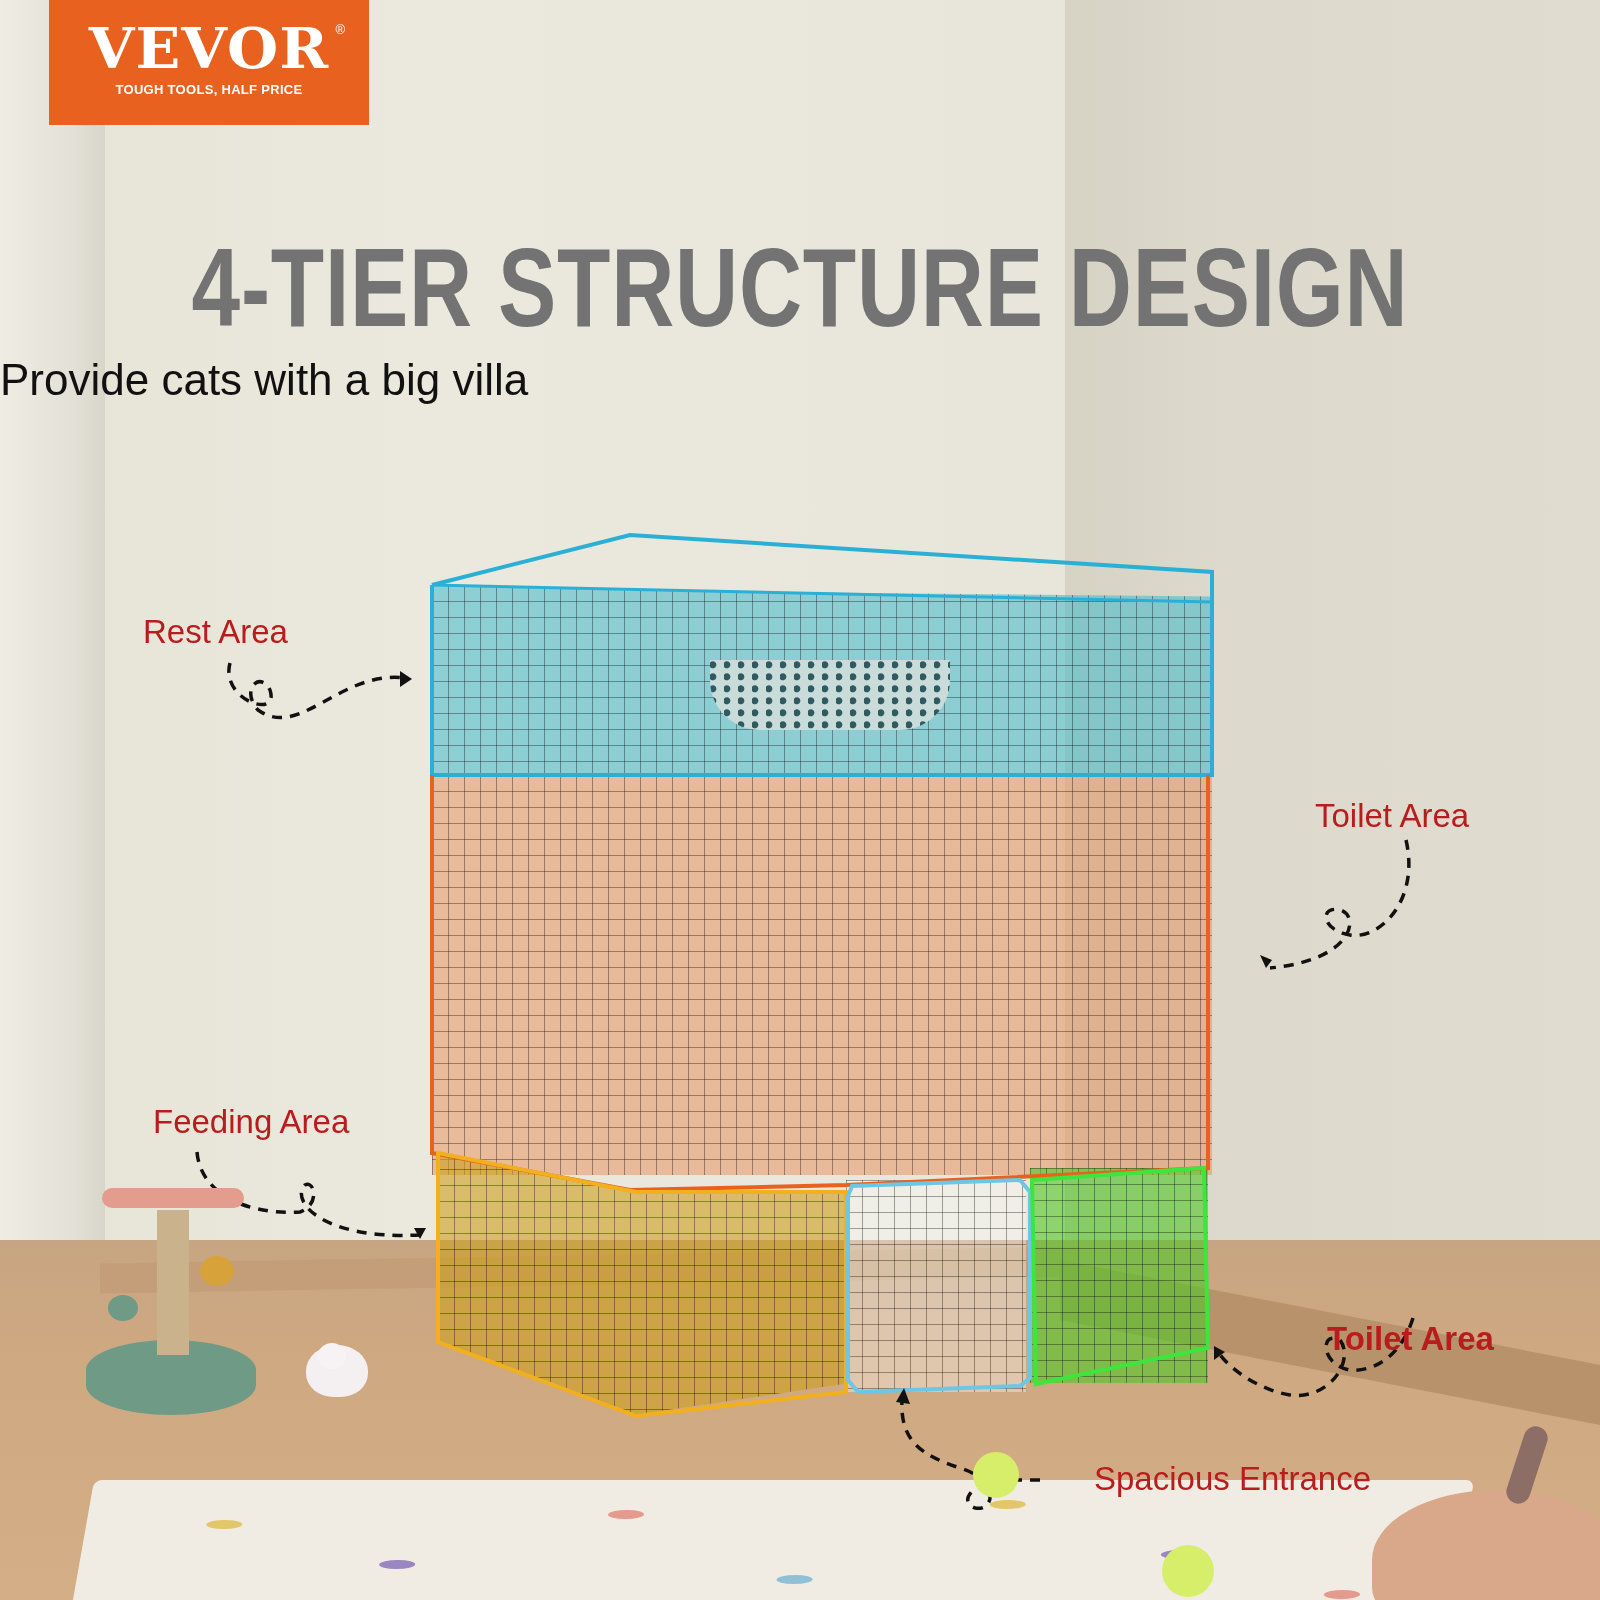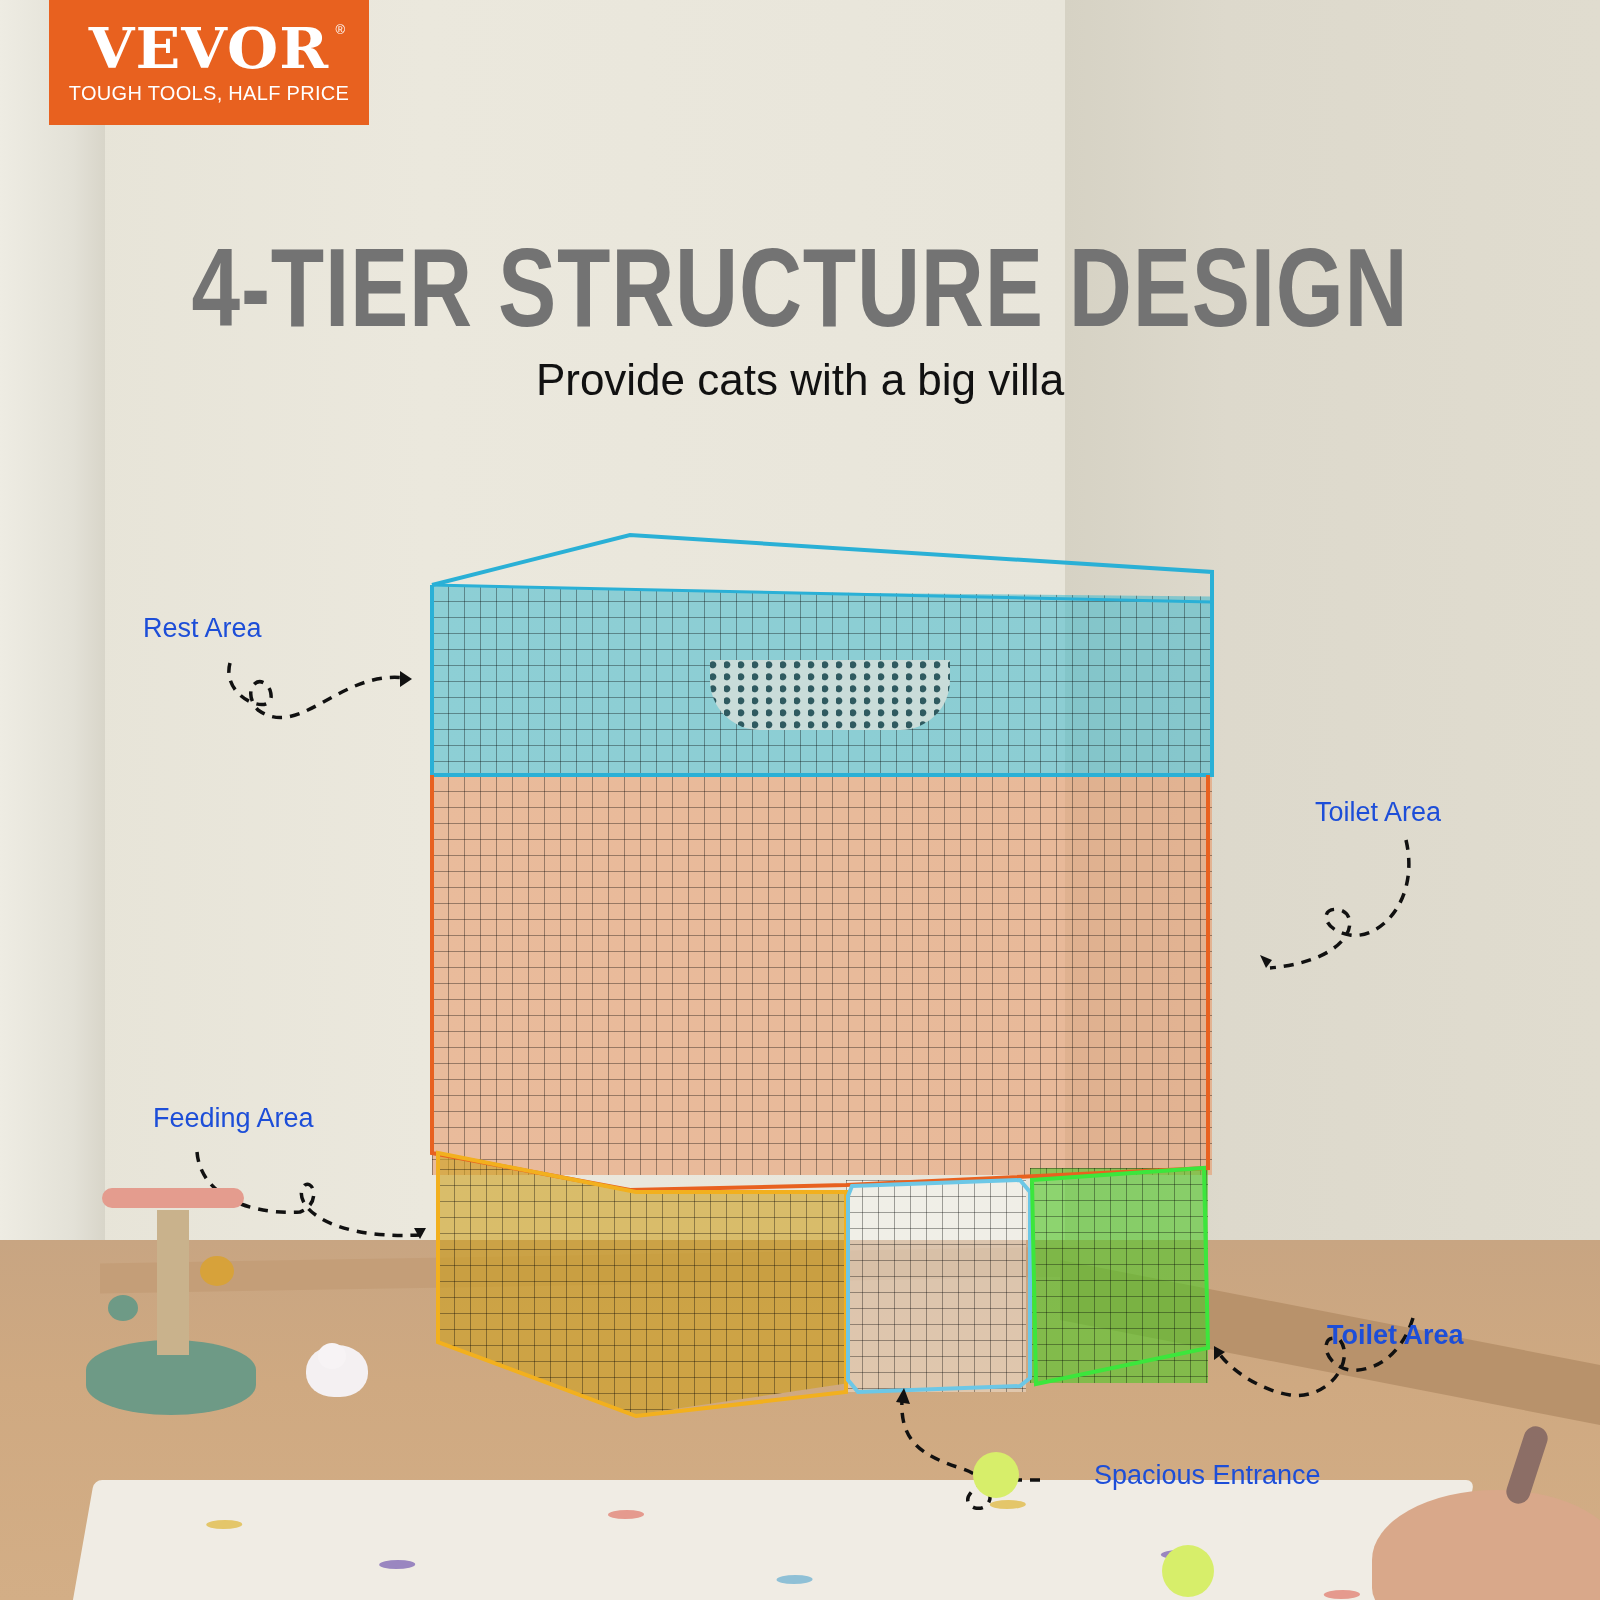--- a/index.html
+++ b/index.html
@@ -19,30 +19,30 @@
     background:#b8926b; transform-origin:left top; transform: skewY(11deg); }
   .rug { position:absolute; left:80px; top:1480px; width:1380px; height:160px;
     background:#f0ece4; transform: skewX(-10deg); border-radius:8px; }
   .dot { position:absolute; width:36px; height:9px; border-radius:50%; }
 
   .logo { position:absolute; left:49px; top:0; width:320px; height:125px; background:#e8611f;
     color:#fff; text-align:center; }
   .logo .brand { font-family:"DejaVu Serif", serif; font-weight:bold; font-size:56px;
     letter-spacing:1px; margin-top:18px; line-height:60px; transform:scaleX(1.05); }
   .logo .reg { position:absolute; right:24px; top:22px; font-size:13px; }
-  .logo .tag { font-weight:normal; font-size:20px; margin-top:4px; letter-spacing:0.3px; }
+  .logo .tag { font-weight:bold; font-size:13px; margin-top:4px; letter-spacing:0.3px; }
 
   .headline { position:absolute; left:0; width:1600px; top:228px; text-align:center;
     color:#737373; font-family:"Liberation Sans", sans-serif; font-weight:bold;
     font-size:112px; line-height:120px; letter-spacing:1px; }
   .headline span { display:inline-block; transform:scaleX(0.78); transform-origin:center; }
-  .subhead { position:absolute; left:0; width:1600px; top:355px; text-align:center;
+  .subhead { position:absolute; left:0; width:1600px; top:355px; 
     font-size:44px; color:#111; }
 
-  .label { position:absolute; font-size:27px; color:#1d4ed8; white-space:nowrap; }
+  .label { position:absolute; font-size:33px; color:#b91c1c; white-space:nowrap; }
 
   .tier { position:absolute; }
   .grid { background-image:
       linear-gradient(90deg, rgba(0,0,0,0.35) 1.5px, transparent 1.5px),
       linear-gradient(180deg, rgba(0,0,0,0.35) 1.5px, transparent 1.5px);
     background-size: 16px 16px; }
   svg.overlay { position:absolute; left:0; top:0; }
 </style>
 </head>
 <body>

